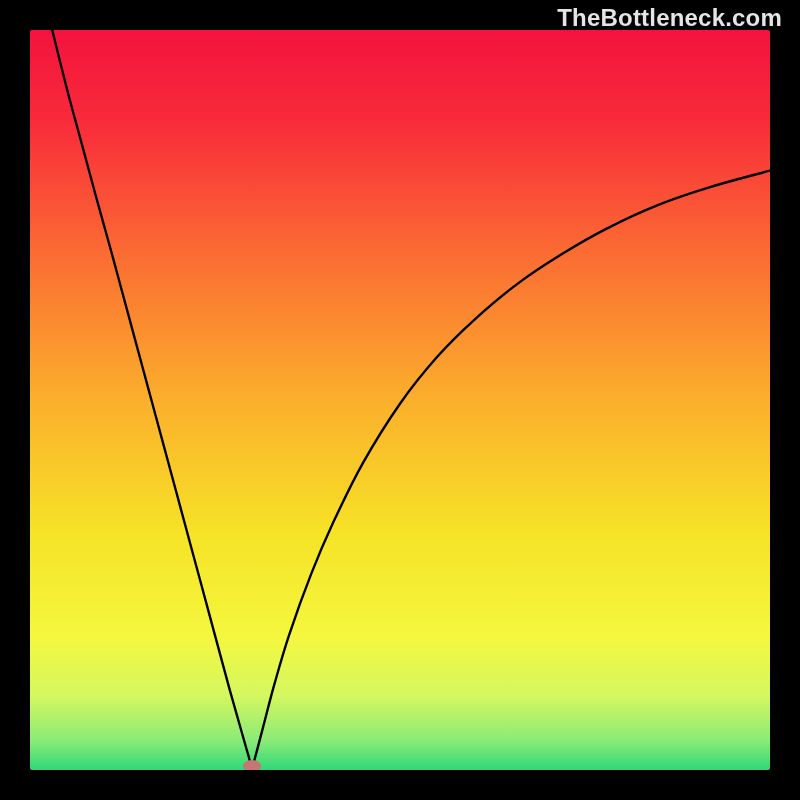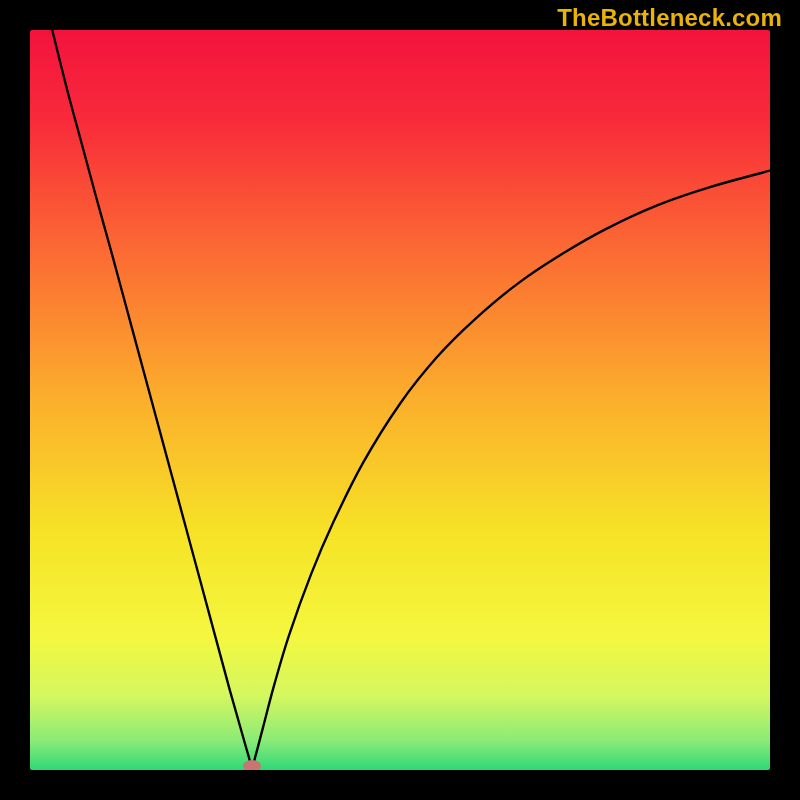--- a/index.html
+++ b/index.html
@@ -14,21 +14,21 @@
   .figure {
     position: relative;
     width: 800px;
     height: 800px;
     background: #000;
   }
   .watermark {
     position: absolute;
     top: 4px;
     right: 18px;
-    color: #eab308;
+    color: #e5e5e5;
     font-size: 24px;
     font-weight: 600;
     letter-spacing: 0.2px;
     z-index: 5;
     user-select: none;
   }
   .plot-area {
     position: absolute;
     left: 30px;
     top: 30px;

